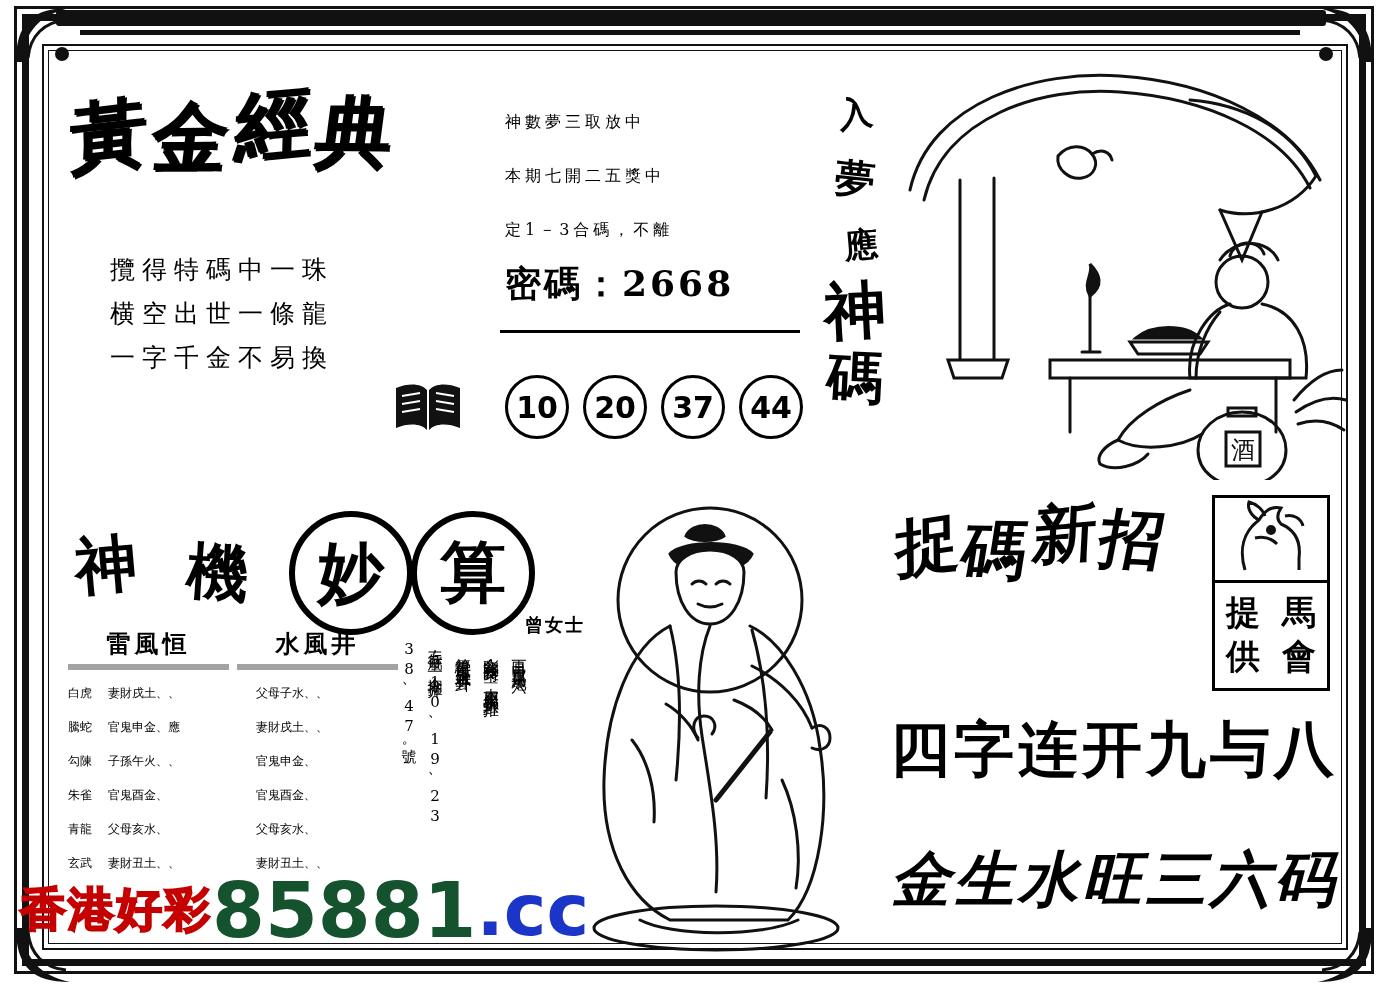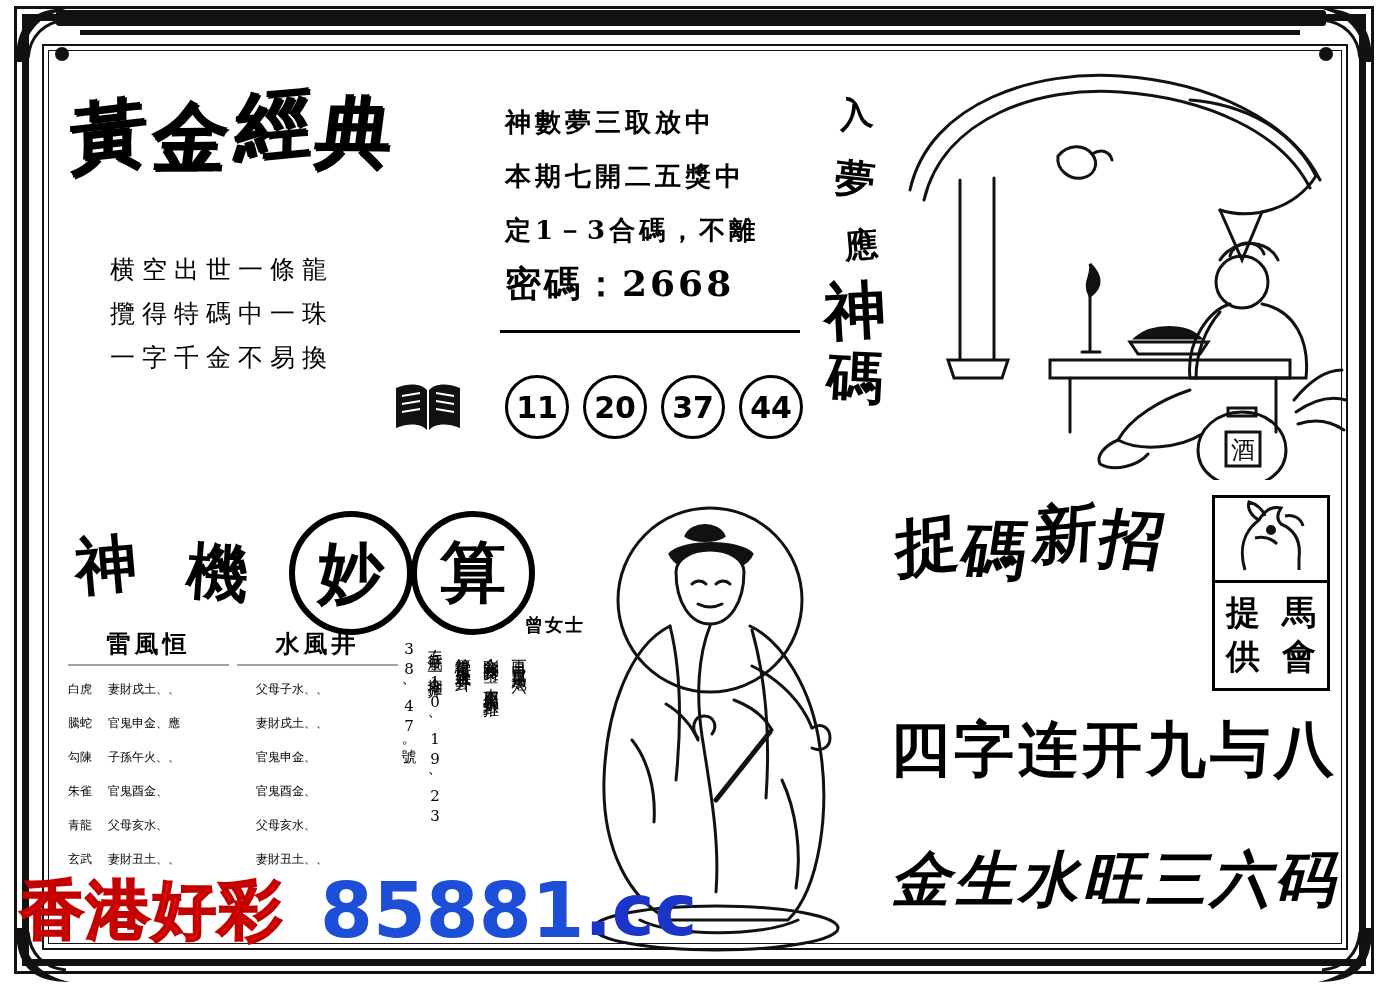--- a/index.html
+++ b/index.html
@@ -35,21 +35,21 @@
   .bt4{transform:rotate(3deg) translateY(8px);}
 
   
   .poem{position:absolute;left:110px;top:248px;width:270px;font-size:25px;line-height:44px;letter-spacing:7px;
         font-family:"DejaVu Serif",serif;}
   .poem div{white-space:nowrap;}
 
   .book-icon{position:absolute;left:392px;top:378px;width:72px;height:56px;}
 
   
-  .center-head{position:absolute;left:505px;top:95px;width:300px;font-size:26px;line-height:54px;letter-spacing:4px;font-weight:bold;}
+  .center-head{position:absolute;left:505px;top:95px;width:300px;font-size:16px;line-height:54px;letter-spacing:4px;font-weight:normal;}
   .center-head div{white-space:nowrap;}
   .code-line{position:absolute;left:505px;top:260px;font-size:36px;font-weight:bold;letter-spacing:3px;}
   .rule{position:absolute;left:500px;top:330px;width:300px;height:3px;background:#000;}
 
   .balls{position:absolute;left:505px;top:375px;display:flex;gap:14px;}
   .ball{width:58px;height:58px;border:3px solid #000;border-radius:50%;display:flex;align-items:center;justify-content:center;
         font-size:30px;font-weight:bold;font-family:"DejaVu Sans",sans-serif;}
 
   
   .vert-callig{position:absolute;left:820px;top:80px;width:70px;font-size:54px;font-weight:bold;line-height:66px;
@@ -86,21 +86,21 @@
   .sj-b{position:absolute;left:112px;top:26px;font-size:62px;font-weight:bold;transform:rotate(4deg);}
   .circ{position:absolute;width:112px;height:112px;border:6px solid #000;border-radius:50%;
         display:flex;align-items:center;justify-content:center;font-size:66px;font-weight:bold;}
   .circ-1{left:214px;top:6px;}
   .circ-2{left:336px;top:6px;}
   .lady{position:absolute;left:450px;top:108px;font-size:18px;font-weight:bold;letter-spacing:2px;white-space:nowrap;}
 
   
   .gua{position:absolute;left:68px;top:628px;width:330px;}
   .gua-head{display:flex;gap:8px;}
-  .gua-head div{flex:1;text-align:center;font-size:24px;font-weight:bold;letter-spacing:4px;border-bottom:2px solid #a3a3a3;padding-bottom:4px;}
+  .gua-head div{flex:1;text-align:center;font-size:24px;font-weight:bold;letter-spacing:4px;border-bottom:6px solid #a3a3a3;padding-bottom:4px;}
   .gua-rows{margin-top:6px;}
   .gua-row{display:flex;font-size:12px;line-height:34px;height:34px;}
   .gua-row .lbl{width:40px;}
   .gua-row .c1{width:148px;}
   .gua-row .c2{width:140px;}
 
   
   .vcol{position:absolute;writing-mode:vertical-rl;text-orientation:upright;font-size:15px;line-height:22px;letter-spacing:2px;}
   .vcol-a{left:398px;top:640px;height:318px;}
   .vcol-b{left:424px;top:640px;height:318px;}
@@ -111,22 +111,22 @@
   
   .figure{position:absolute;left:520px;top:480px;width:380px;height:480px;}
 
   
   .slogan{position:absolute;font-weight:bold;font-size:60px;letter-spacing:4px;white-space:nowrap;}
   .slogan-1{left:890px;top:710px;}
   .slogan-2{left:890px;top:840px;font-style:italic;}
 
   
   .wm{position:absolute;left:20px;top:865px;width:880px;height:90px;display:flex;align-items:center;font-weight:bold;}
-  .wm .cn{font-size:64px;color:#ff1a1a;letter-spacing:2px;-webkit-text-stroke:2px #c40000;}
-  .wm .num{font-size:76px;color:#1d4ed8;letter-spacing:0px;font-family:"DejaVu Sans",sans-serif;margin-left:36px;}
+  .wm .cn{font-size:46px;color:#ff1a1a;letter-spacing:2px;-webkit-text-stroke:2px #c40000;}
+  .wm .num{font-size:76px;color:#14532d;letter-spacing:0px;font-family:"DejaVu Sans",sans-serif;}
   .wm .cc{font-size:72px;color:#1b35c8;font-family:"DejaVu Sans",sans-serif;}
 </style>
 </head>
 <body>
 
 <div class="page">
 
   <div class="frame-outer"></div>
   <div class="frame-mid"></div>
   <div class="frame-in"></div>
@@ -159,22 +159,22 @@
       <path d="M4 58 C4 20 20 4 58 4 C30 10 12 26 10 58 Z" fill="#111"></path>
       <path d="M16 54 C18 32 32 18 54 16" stroke="#111" stroke-width="3" fill="none"></path>
     </svg>
   </div>
 
   <div class="brush-title">
     <span class="bt1">黃</span><span class="bt2">金</span><span class="bt3">經</span><span class="bt4">典</span>
   </div>
 
   <div class="poem">
+    <div>攬得特碼中一珠</div>
     <div>横空出世一條龍</div>
-    <div>攬得特碼中一珠</div>
     <div>一字千金不易換</div>
   </div>
 
   <div class="book-icon">
     <svg width="72" height="56" viewBox="0 0 72 56">
       <path d="M4 10 C18 4 30 6 35 12 L35 52 C30 46 18 44 4 50 Z" fill="#111"></path>
       <path d="M68 10 C54 4 42 6 37 12 L37 52 C42 46 54 44 68 50 Z" fill="#111"></path>
       <path d="M36 12 L36 52" stroke="#fff" stroke-width="2"></path>
       <path d="M10 18 L28 15 M10 26 L28 23 M10 34 L28 31" stroke="#fff" stroke-width="2"></path>
       <path d="M62 18 L44 15 M62 26 L44 23 M62 34 L44 31" stroke="#fff" stroke-width="2"></path>
@@ -186,21 +186,21 @@
     <div>本期七開二五獎中</div>
     <div>定1－3合碼，不離</div>
   </div>
 
   <div class="code-line">
     <span>密碼：</span><span>2668</span>
   </div>
   <div class="rule"></div>
 
   <div class="balls">
-    <div class="ball">11</div>
+    <div class="ball">10</div>
     <div class="ball">20</div>
     <div class="ball">37</div>
     <div class="ball">44</div>
   </div>
 
   <div class="vert-callig">
     <span class="vc-a">入</span>
     <span class="vc-b">夢</span>
     <span class="vc-c">應</span>
     <span class="vc-d">神</span>

